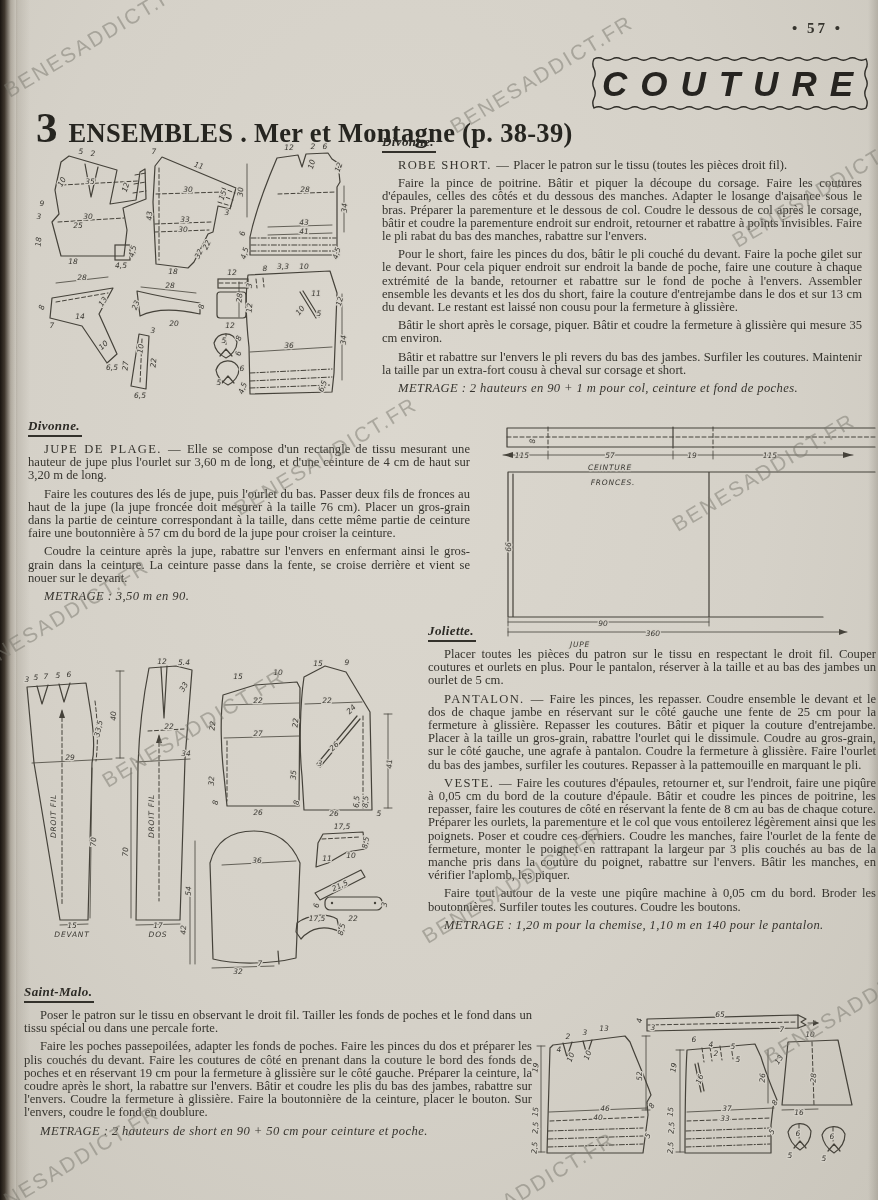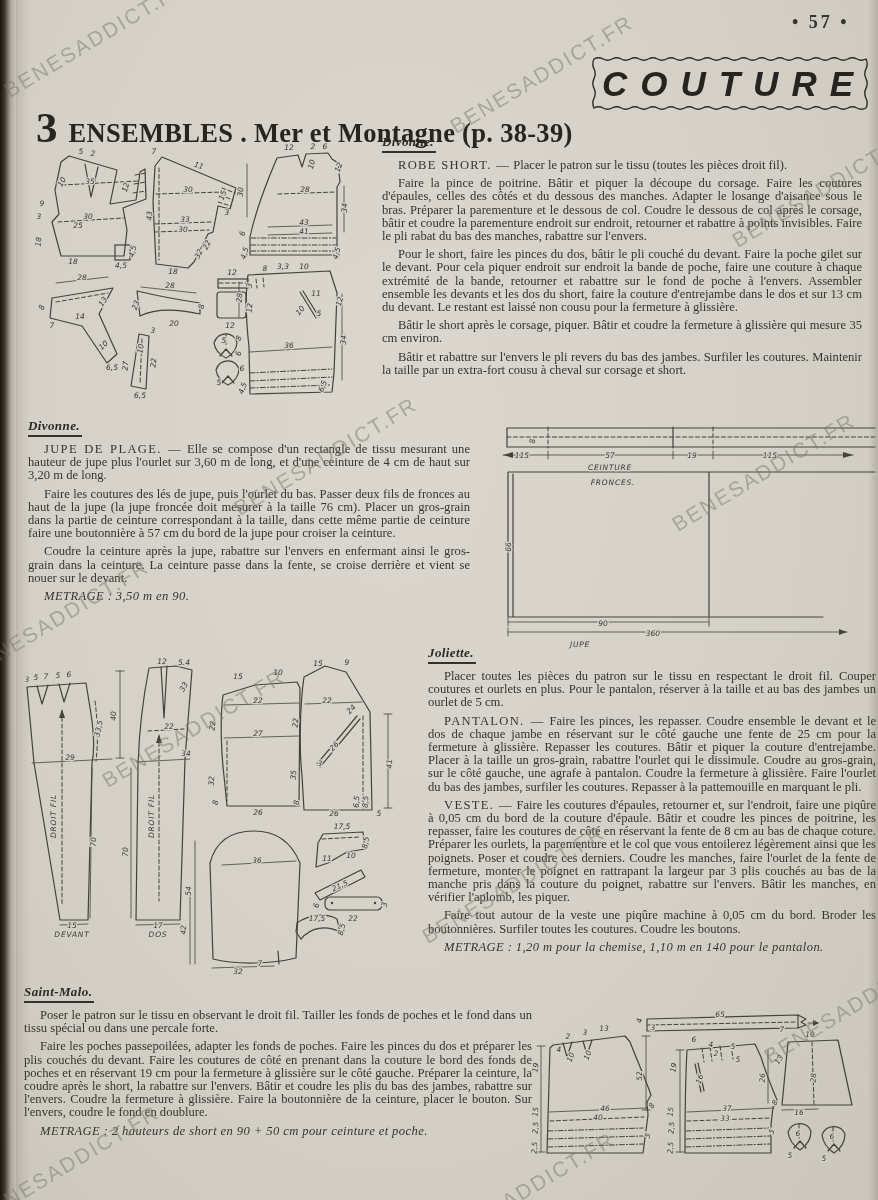--- a/index.html
+++ b/index.html
@@ -8,21 +8,21 @@
     font-family:"Liberation Serif", serif;color:#36342e;}
   .edge-left{position:absolute;left:0;top:0;width:18px;height:100%;
     background:linear-gradient(90deg,#191410 0%,#3f372e 25%,rgba(110,100,85,.35) 60%,rgba(110,100,85,0) 100%);}
   .edge-right{position:absolute;right:0;top:0;width:10px;height:100%;
     background:linear-gradient(270deg,rgba(60,52,40,.18),rgba(60,52,40,0));}
   .gutter-shade{position:absolute;left:16px;top:0;width:14px;height:100%;
     background:linear-gradient(90deg,rgba(70,60,45,.14),rgba(70,60,45,0));}
   .watermark{position:absolute;font-family:"Liberation Sans",sans-serif;font-size:21px;
     letter-spacing:2px;color:rgba(122,119,109,.5);transform:rotate(-31deg);
     transform-origin:left top;white-space:nowrap;pointer-events:none;z-index:5;}
-  .pagenum{position:absolute;left:792px;top:12px;font-weight:bold;font-size:18px;letter-spacing:3px;}
+  .pagenum{position:absolute;left:792px;top:20px;font-weight:bold;font-size:15px;letter-spacing:3px;}
   .couture{position:absolute;left:588px;top:50px;width:284px;height:66px;}
   .couture-text{font-family:"Liberation Sans",sans-serif;font-weight:bold;font-style:italic;
     font-size:35px;letter-spacing:13px;fill:#262420;}
   .title{position:absolute;left:36px;top:82px;display:flex;align-items:baseline;font-weight:bold;color:#262520;}
   .title .num{font-size:43px;margin-right:11px;}
   .title .rest{font-size:26.5px;letter-spacing:.3px;margin-top:36px;}
   .col{position:absolute;}
   .sechead{font-size:13px;font-weight:bold;font-style:italic;letter-spacing:.4px;color:#2c2a25;
     width:fit-content;border-bottom:2px solid #33312b;padding:0 2px 1px 0;margin:0 0 6px 0;}
   .para{font-size:12.6px;line-height:13.2px;text-align:justify;margin:5px 0;text-indent:16px;}
@@ -190,20 +190,21 @@
     </svg>
 
   <div class="col" style="left:382px;top:134px;width:480px">
     <h3 class="sechead">Divonne.</h3>
     <div>
         <p class="para"><span class="lead">ROBE SHORT. —</span> Placer le patron sur le tissu (toutes les pièces droit fil).</p>
         <p class="para">Faire la pince de poitrine. Bâtir et piquer la découpe du corsage. Faire les coutures d'épaules, celles des côtés et du dessous des manches. Adapter le losange d'aisance sous le bras. Préparer la parementure et le dessous de col. Coudre le dessous de col après le corsage, bâtir et coudre la parementure endroit sur endroit, retourner et rabattre à points invisibles. Faire le pli rabat du bas des manches, rabattre sur l'envers.</p>
         <p class="para">Pour le short, faire les pinces du dos, bâtir le pli couché du devant. Faire la poche gilet sur le devant. Pour cela piquer endroit sur endroit la bande de poche, faire une couture à chaque extrémité de la bande, retourner et rabattre sur le fond de poche à l'envers. Assembler ensemble les devants et les dos du short, faire la couture d'entrejambe dans le dos et sur 13 cm du devant. Le restant est laissé non cousu pour la fermeture à glissière.</p>
         <p class="para">Bâtir le short après le corsage, piquer. Bâtir et coudre la fermeture à glissière qui mesure 35 cm environ.</p>
         <p class="para">Bâtir et rabattre sur l'envers le pli revers du bas des jambes. Surfiler les coutures. Maintenir la taille par un extra-fort cousu à cheval sur corsage et short.</p>
+        <p class="para metrage">METRAGE : 2 hauteurs en 90 + 1 m pour col, ceinture et fond de poches.</p>
       </div>
   </div>
 
   <div class="col" style="left:28px;top:418px;width:442px">
     <h3 class="sechead">Divonne.</h3>
     <div>
         <p class="para"><span class="lead">JUPE DE PLAGE. —</span> Elle se compose d'un rectangle de tissu mesurant une hauteur de jupe plus l'ourlet sur 3,60 m de long, et d'une ceinture de 4 cm de haut sur 3,20 m de long.</p>
         <p class="para">Faire les coutures des lés de jupe, puis l'ourlet du bas. Passer deux fils de fronces au haut de la jupe (la jupe froncée doit mesurer à la taille 76 cm). Placer un gros-grain dans la partie de ceinture correspondant à la taille, dans cette même partie de ceinture faire une boutonnière à 57 cm du bord de la jupe pour croiser la ceinture.</p>
         <p class="para">Coudre la ceinture après la jupe, rabattre sur l'envers en enfermant ainsi le gros-grain dans la ceinture. La ceinture passe dans la fente, se croise derrière et vient se nouer sur le devant.</p>
         <p class="para metrage">METRAGE : 3,50 m en 90.</p>
@@ -228,21 +229,21 @@
       <text x="207" y="36" class="dlabel">19</text>
       <text x="285" y="36" class="dlabel">115</text>
       <text x="125" y="48" class="dlabel cap" font-size="7">CEINTURE</text>
       <text x="128" y="63" class="dlabel cap" font-size="7">FRONCES.</text>
       <text x="26" y="125" transform="rotate(-90 26 125)" class="dlabel">66</text>
       <text x="118" y="204" class="dlabel">90</text>
       <text x="168" y="214" class="dlabel">360</text>
       <text x="95" y="225" class="dlabel cap" font-size="7">JUPE</text>
     </svg>
 
-  <div class="col" style="left:428px;top:645px;width:448px">
+  <div class="col" style="left:428px;top:623px;width:448px">
     <h3 class="sechead">Joliette.</h3>
     <div>
         <p class="para">Placer toutes les pièces du patron sur le tissu en respectant le droit fil. Couper coutures et ourlets en plus. Pour le pantalon, réserver à la taille et au bas des jambes un ourlet de 5 cm.</p>
         <p class="para"><span class="lead">PANTALON. —</span> Faire les pinces, les repasser. Coudre ensemble le devant et le dos de chaque jambe en réservant sur le côté gauche une fente de 25 cm pour la fermeture à glissière. Repasser les coutures. Bâtir et piquer la couture d'entrejambe. Placer à la taille un gros-grain, rabattre l'ourlet qui le dissimule. Coudre au gros-grain, sur le côté gauche, une agrafe à pantalon. Coudre la fermeture à glissière. Faire l'ourlet du bas des jambes, surfiler les coutures. Repasser à la pattemouille en marquant le pli.</p>
         <p class="para"><span class="lead">VESTE. —</span> Faire les coutures d'épaules, retourner et, sur l'endroit, faire une piqûre à 0,05 cm du bord de la couture d'épaule. Bâtir et coudre les pinces de poitrine, les repasser, faire les coutures de côté en réservant la fente de 8 cm au bas de chaque coture. Préparer les ourlets, la parementure et le col que vous entoilerez légèrement ainsi que les poignets. Poser et coudre ces derniers. Coudre les manches, faire l'ourlet de la fente de fermeture, monter le poignet en rattrapant la largeur par 3 plis couchés au bas de la manche pris dans la couture du poignet, rabattre sur l'envers. Bâtir les manches, en vérifier l'aplomb, les piquer.</p>
         <p class="para">Faire tout autour de la veste une piqûre machine à 0,05 cm du bord. Broder les boutonnières. Surfiler toutes les coutures. Coudre les boutons.</p>
         <p class="para metrage">METRAGE : 1,20 m pour la chemise, 1,10 m en 140 pour le pantalon.</p>
       </div>
   </div>
 

